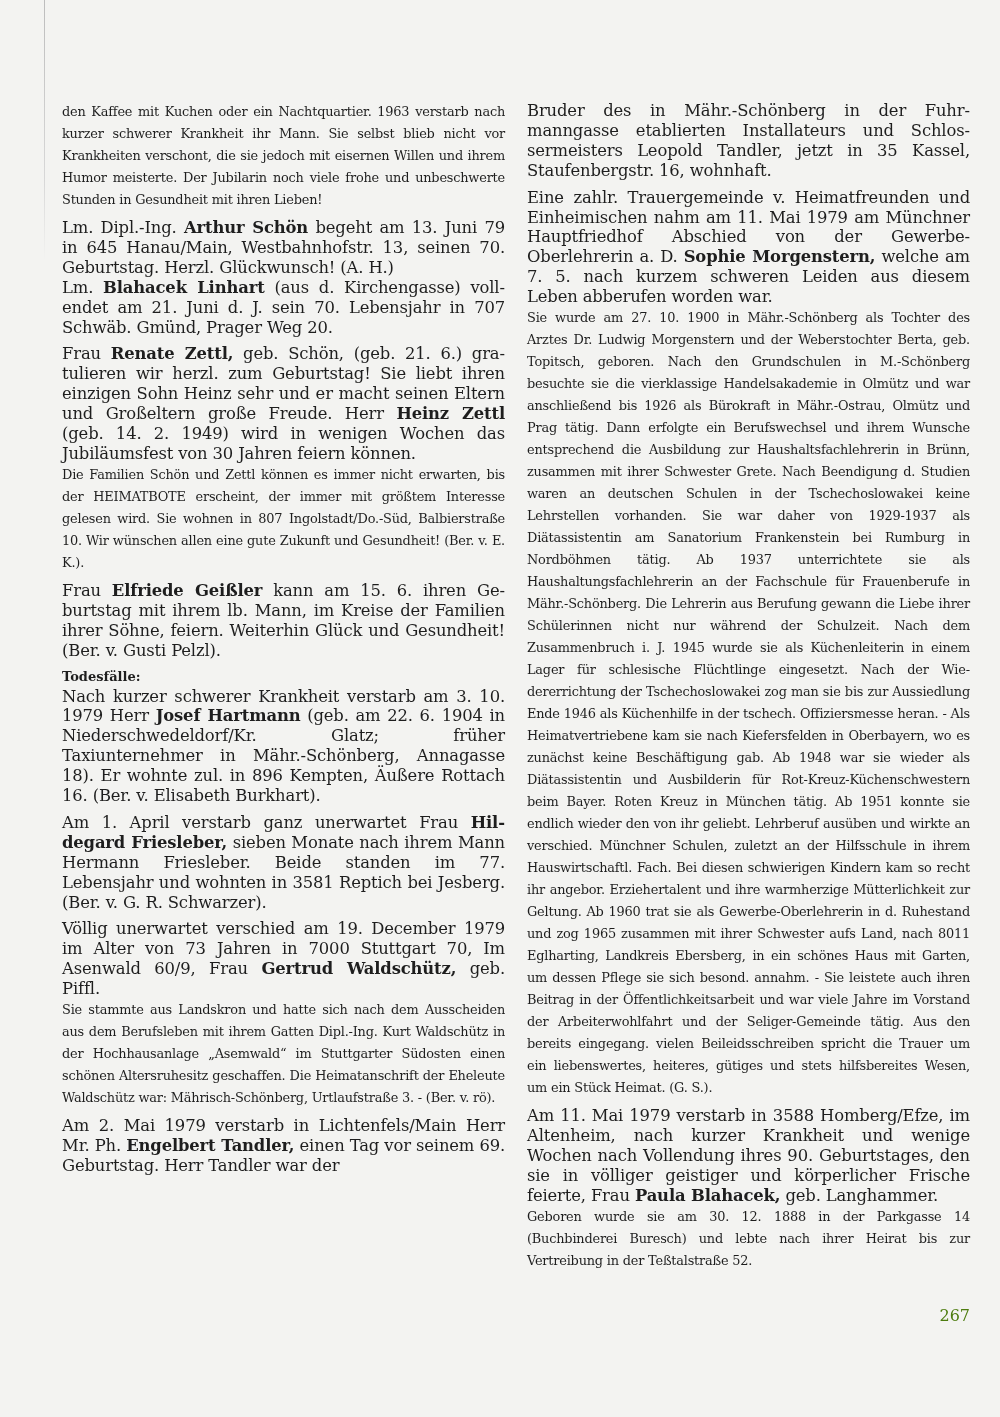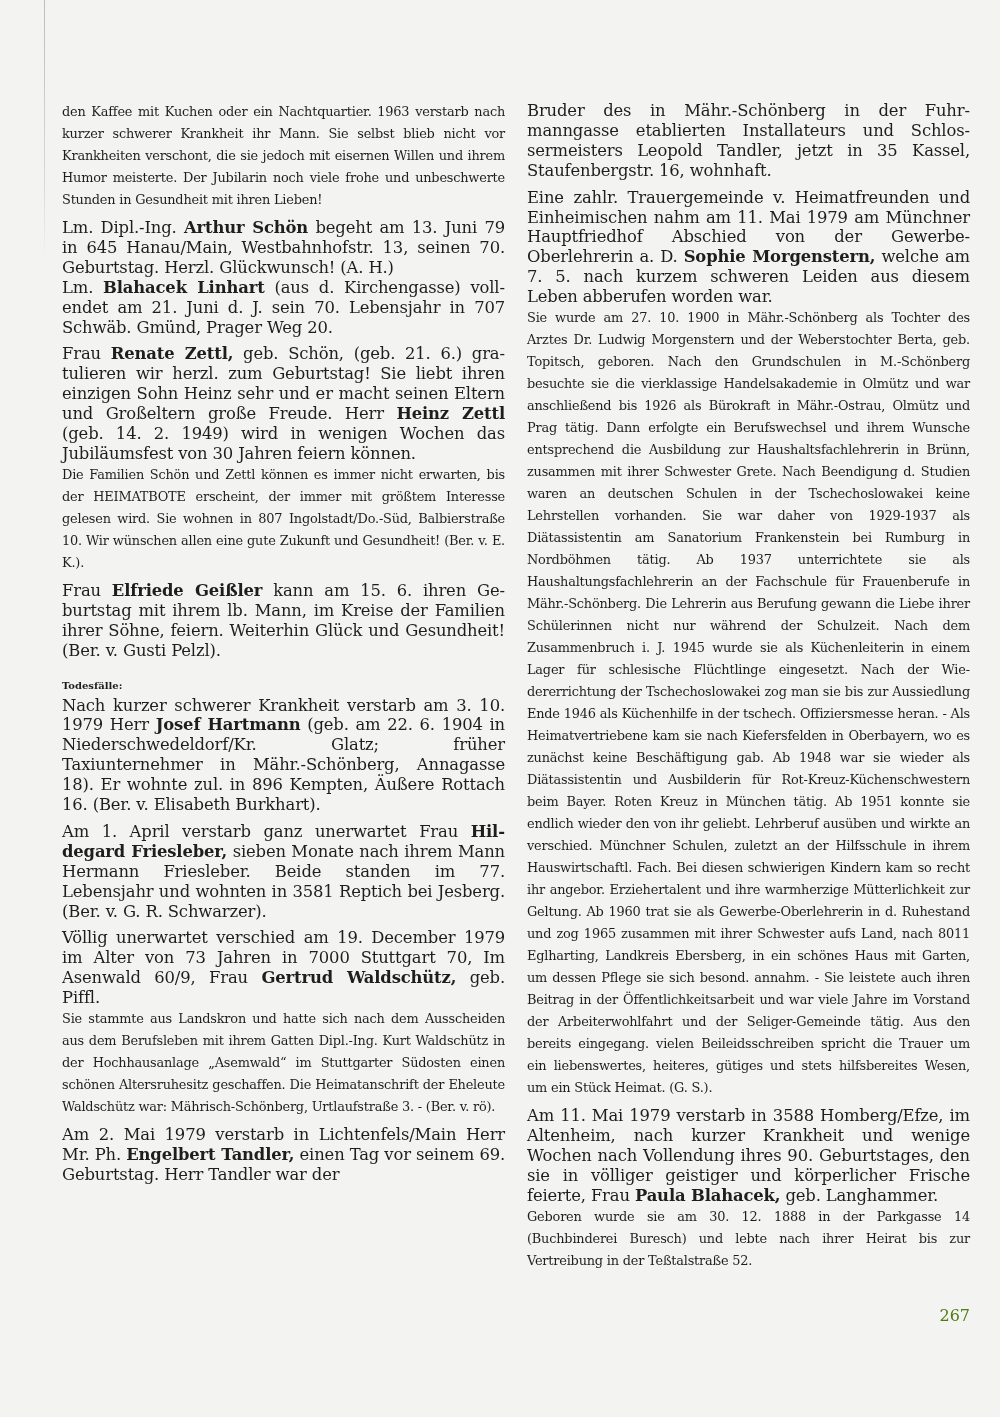--- a/index.html
+++ b/index.html
@@ -14,21 +14,21 @@
     background: linear-gradient(#bdbdbd, #d8d8d8 70%, rgba(220,220,220,0));
   }
   .col { position: absolute; top: 101px; }
   .col-left { left: 62px; width: 443px; }
   .col-right { left: 527px; width: 443px; }
   p { margin: 0; text-align: justify; hyphens: manual; }
   .lg { font-size: 16.4px; line-height: 19.9px; letter-spacing: -0.15px; }
   .sm { font-size: 12.9px; line-height: 22px; letter-spacing: -0.2px; }
   .gap { margin-top: 7px; }
   b { font-weight: bold; }
-  .heading { font-weight: bold; font-size: 10px; line-height: 20px; margin-top: 15px; }
+  .heading { font-weight: bold; font-size: 13px; line-height: 20px; margin-top: 6px; }
   .page-number {
     position: absolute; right: 30px; top: 1306px;
     font-size: 16px; font-family: "DejaVu Serif", serif; color: #4d7c0f;
   }
 </style>
 </head>
 <body>
 
 <div class="margin-line"></div>
 

